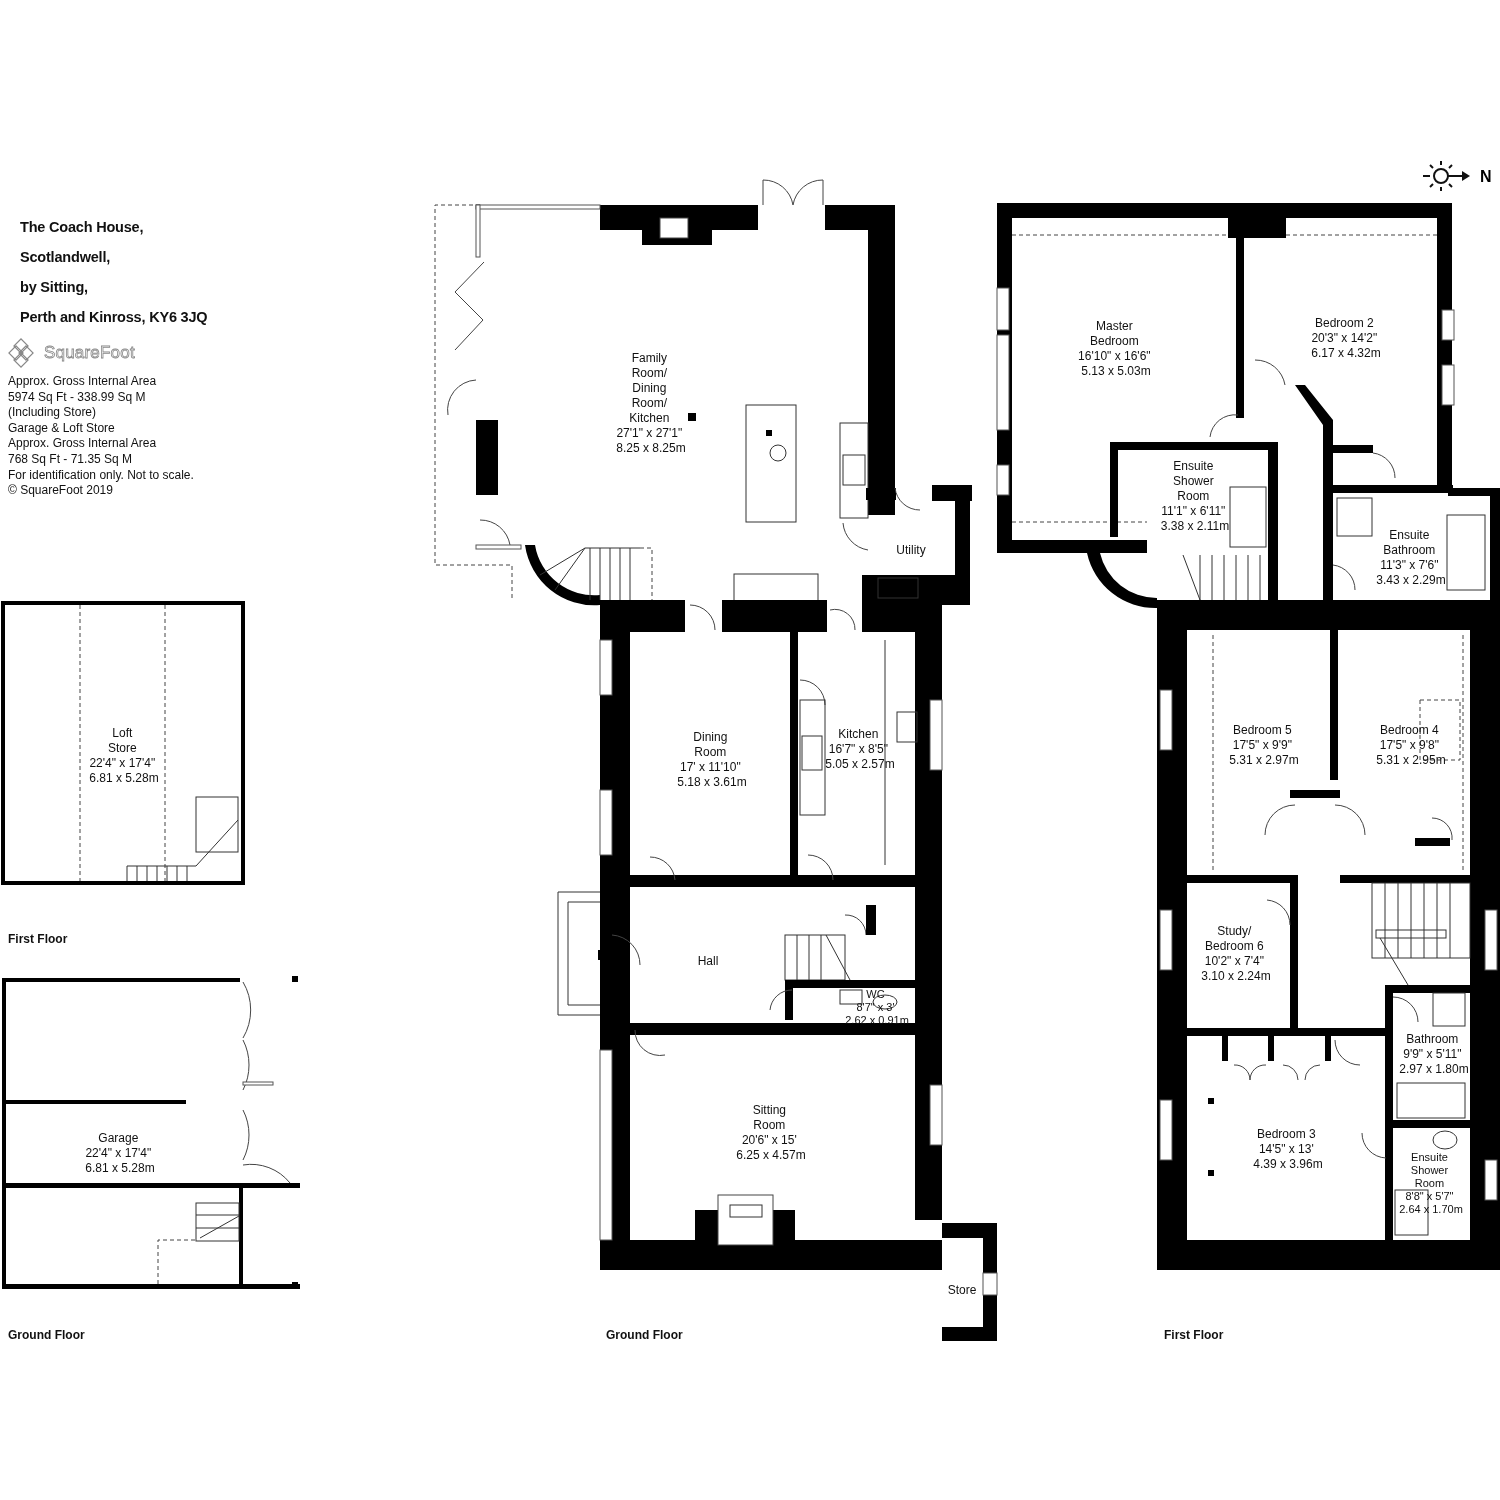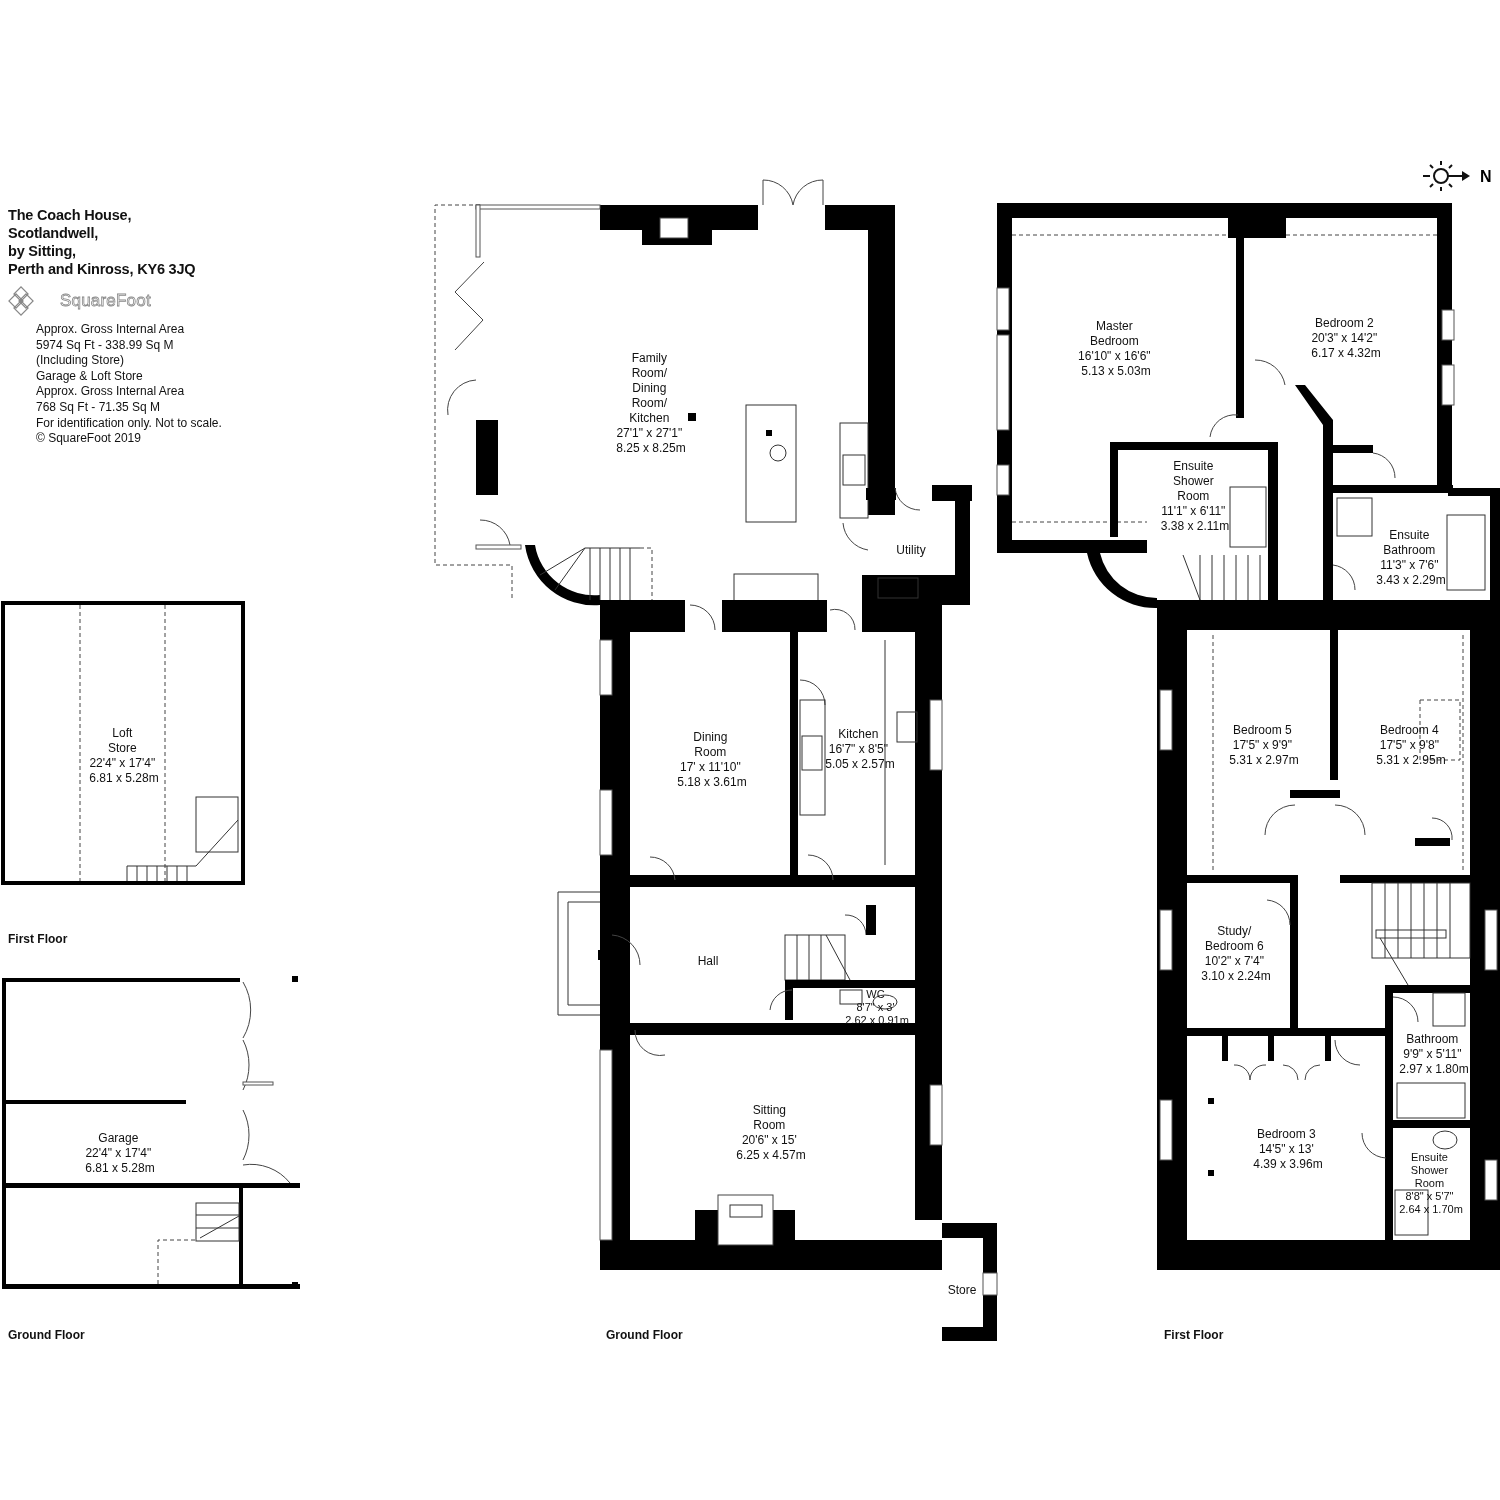--- a/index.html
+++ b/index.html
@@ -1,22 +1,22 @@
 <!DOCTYPE html>
 <html><head>
 <meta charset="utf-8">
 <style>
   html, body { margin:0; padding:0; background:#ffffff; }
   body { width:1500px; height:1500px; position:relative; overflow:hidden;
          font-family:"Liberation Sans", sans-serif; color:#111; }
   .info { position:absolute; left:8px; top:206px; width:215px; }
-  .addr { font-weight:bold; font-size:14.5px; line-height:18px; margin:0; letter-spacing:-0.2px; }
-  .logo { display:flex; align-items:center; margin:8px 0 6px 0; height:30px;gap:16px; }
+  .addr { font-weight:bold; font-size:14.5px; line-height:18px; margin:12px; letter-spacing:-0.2px; }
+  .logo { display:flex; align-items:center; margin:8px 0 6px 0; height:30px; }
   .logo-text { font-size:17px; color:#fff; -webkit-text-stroke:0.8px #888; margin-left:6px; letter-spacing:0.2px; }
-  .meta { font-size:12px; line-height:15.6px;margin-left:28px; }
+  .meta { font-size:12px; line-height:15.6px; }
   .meta div { white-space:nowrap; }
   svg.plan { position:absolute; left:0; top:0; }
   .lbl { font-family:"Liberation Sans", sans-serif; font-size:12px; fill:#111; text-anchor:middle; }
   .floor { position:absolute; font-size:12px;font-weight:bold; }
   .compass { position:absolute; left:1418px; top:158px; width:80px; height:36px; }
 </style>
 </head>
 <body>
 
 <div class="info">

